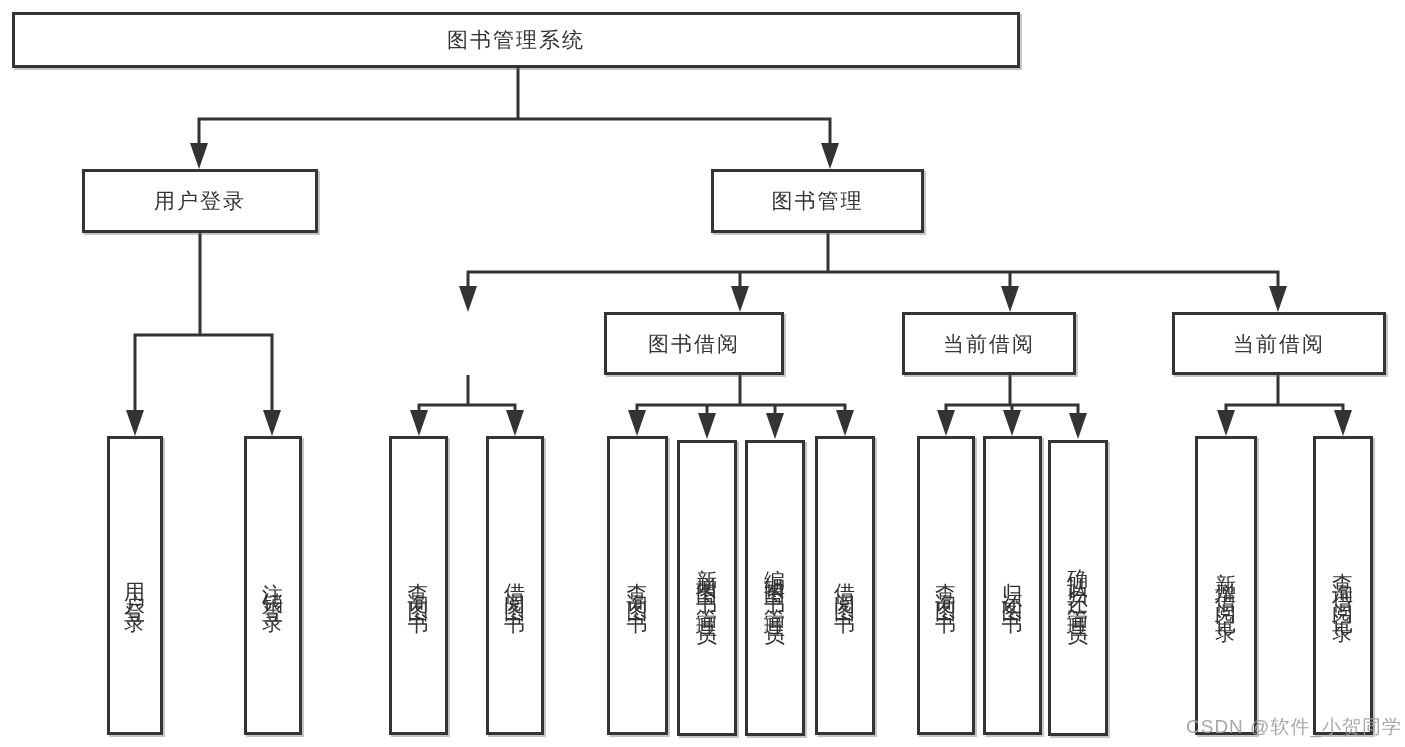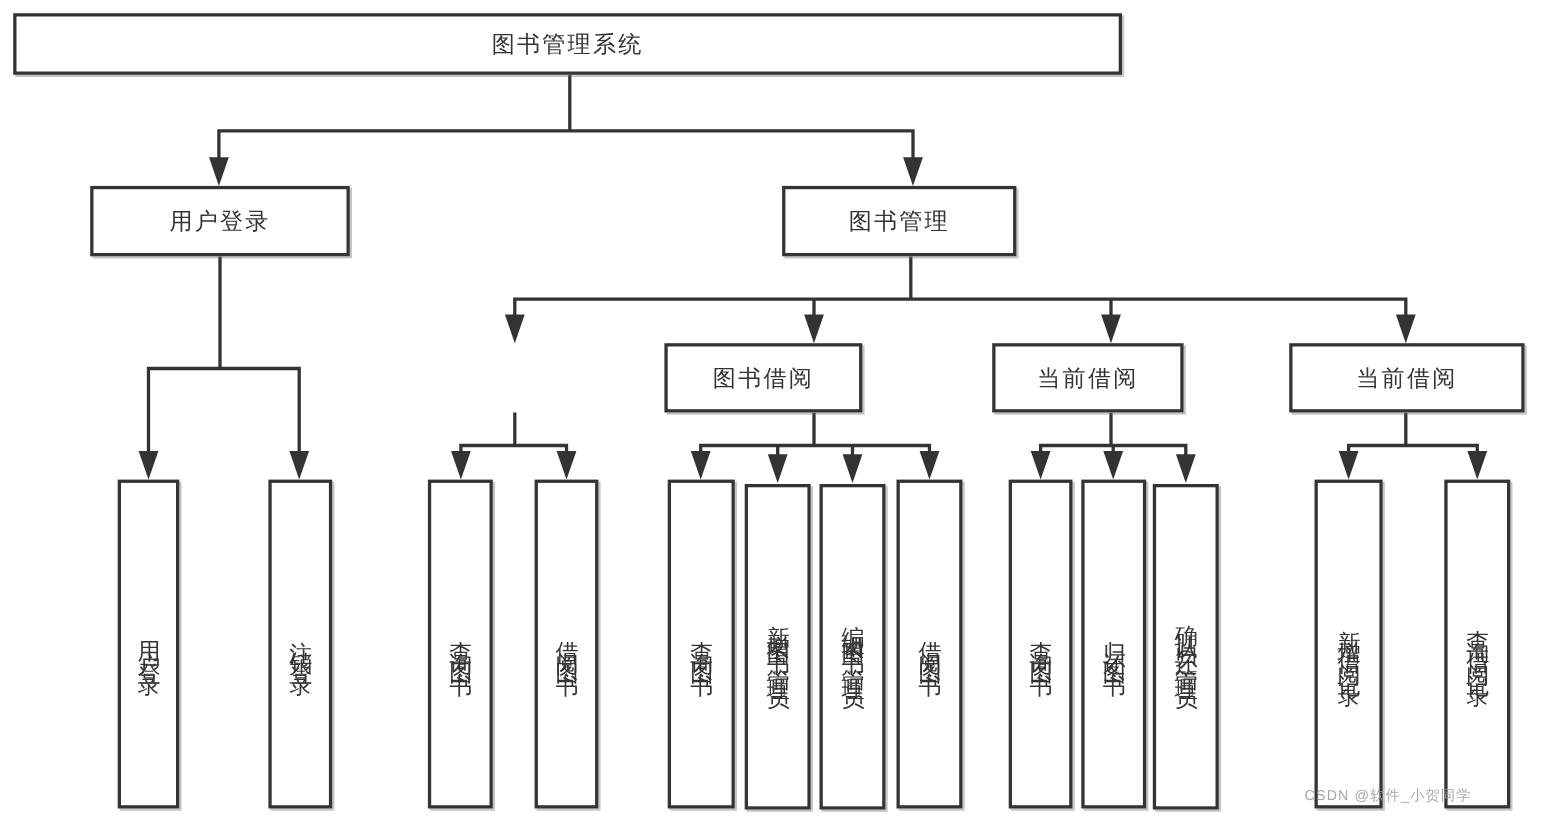--- a/index.html
+++ b/index.html
@@ -46,21 +46,21 @@
     line-height: 1;
     white-space: nowrap;
   }
   .leaf-long .vlabel {
     letter-spacing: 8px;
   }
   .watermark {
     position: absolute;
     left: 1186px;
     top: 714px;
-    font-size: 13px;
+    font-size: 19px;
     color: #9e9e9e;
     opacity: 0.9;
     letter-spacing: 1px;
     z-index: 3;
     white-space: nowrap;
   }
 </style>
 </head>
 <body>
 

